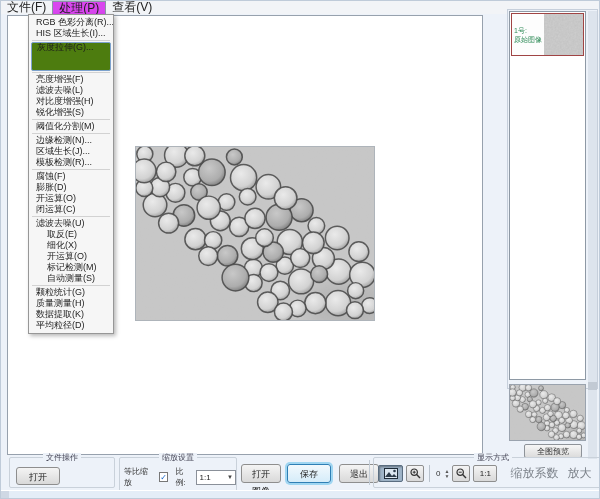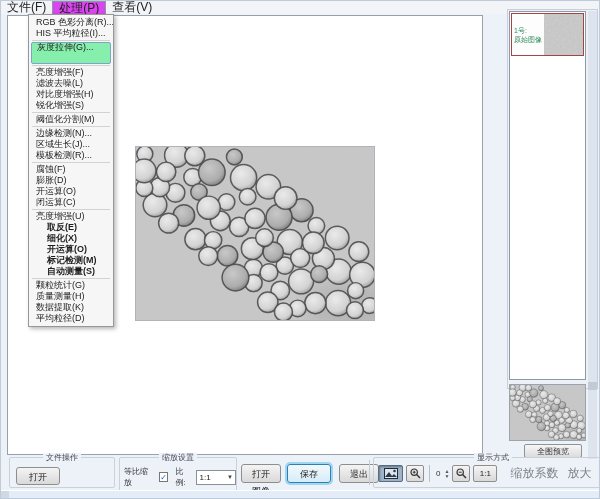--- a/index.html
+++ b/index.html
@@ -12,22 +12,22 @@
   .mb-item.open{background:#d946ef;border:1px solid #8b97a6;border-bottom:none;}
 
   
   .panel-main{position:absolute;left:6px;top:14px;width:476px;height:440px;background:#ffffff;border:1px solid #97a1ad;}
   .tem-main{position:absolute;left:127px;top:130px;width:240px;height:175px;border:1px solid #aeb4ba;}
   .tem-main svg{display:block;}
 
   
   .menu-dd{position:absolute;left:27px;top:13px;width:86px;background:#f6f6f6;border:1px solid #979797;box-shadow:2px 2px 4px rgba(0,0,0,.28);padding:2px 0;z-index:20;}
   .dd-item{height:11px;line-height:11px;font-size:9px;color:#1d1d1d;padding:0 4px 0 7px;white-space:nowrap;overflow:hidden;}
-  .dd-item.indent{padding-left:18px;font-weight:bold;}
-  .dd-item.hl{background:#86efac;border:1px solid #7da2ce;border-radius:2px;margin:0 2px;padding:0 2px 0 5px;height:22px;line-height:9px;}
+  .dd-item.indent{padding-left:18px;}
+  .dd-item.hl{background:#4d7c0f;border:1px solid #7da2ce;border-radius:2px;margin:0 2px;padding:0 2px 0 5px;height:29px;line-height:9px;}
   .dd-sep{height:1px;background:#d2d2d2;margin:1px 3px;}
 
   
   .sidebar{position:absolute;left:506px;top:8px;width:91px;height:380px;border:1px solid #c6cfdb;background:#edf2f9;}
   .listbox{position:absolute;left:1px;top:1px;width:77px;height:369px;background:#fff;border:1px solid #8e99a5;}
   .list-item{position:absolute;left:1px;top:1px;width:73px;height:43px;border:1px solid #a04444;display:flex;align-items:center;background:#fdfdfd;}
   .li-label{width:32px;font-size:7px;line-height:9px;color:#2e8b57;padding-left:2px;}
   .li-thumb{width:39px;height:41px;}
   .li-thumb svg{display:block;}
   .scrollstrip{position:absolute;left:80px;top:1px;width:9px;height:448px;background:#dde4ed;}
@@ -165,41 +165,41 @@
           <circle cx="129.6" cy="91.7" r="8.9" fill="url(#mg)" stroke="#474747" stroke-width="1.5" stroke-opacity="0.85"></circle>
           <circle cx="220.8" cy="165.1" r="8.5" fill="url(#mg)" stroke="#474747" stroke-width="1.5" stroke-opacity="0.85"></circle>
           <circle cx="8.2" cy="24.1" r="12.0" fill="url(#mg)" stroke="#474747" stroke-width="1.5" stroke-opacity="0.85"></circle>
           <circle cx="148.7" cy="166.9" r="9.1" fill="url(#mg)" stroke="#474747" stroke-width="1.5" stroke-opacity="0.85"></circle>
 </svg>
       </div>
   </div>
 
   <div class="menu-dd">
       <div class="dd-item">RGB 色彩分离(R)...</div>
-      <div class="dd-item">HIS 平均粒径(I)...</div>
+      <div class="dd-item">HIS 区域生长(I)...</div>
       <div class="dd-sep"></div>
       <div class="dd-item hl">灰度拉伸(G)...</div>
       <div class="dd-sep"></div>
       <div class="dd-item">亮度增强(F)</div>
       <div class="dd-item">滤波去噪(L)</div>
       <div class="dd-item">对比度增强(H)</div>
       <div class="dd-item">锐化增强(S)</div>
       <div class="dd-sep"></div>
       <div class="dd-item">阈值化分割(M)</div>
       <div class="dd-sep"></div>
       <div class="dd-item">边缘检测(N)...</div>
       <div class="dd-item">区域生长(J)...</div>
       <div class="dd-item">模板检测(R)...</div>
       <div class="dd-sep"></div>
       <div class="dd-item">腐蚀(F)</div>
       <div class="dd-item">膨胀(D)</div>
       <div class="dd-item">开运算(O)</div>
       <div class="dd-item">闭运算(C)</div>
       <div class="dd-sep"></div>
-      <div class="dd-item">亮度增强(U)</div>
+      <div class="dd-item">滤波去噪(U)</div>
       <div class="dd-item indent">取反(E)</div>
       <div class="dd-item indent">细化(X)</div>
       <div class="dd-item indent">开运算(O)</div>
       <div class="dd-item indent">标记检测(M)</div>
       <div class="dd-item indent">自动测量(S)</div>
       <div class="dd-sep"></div>
       <div class="dd-item">颗粒统计(G)</div>
       <div class="dd-item">质量测量(H)</div>
       <div class="dd-item">数据提取(K)</div>
       <div class="dd-item">平均粒径(D)</div>

